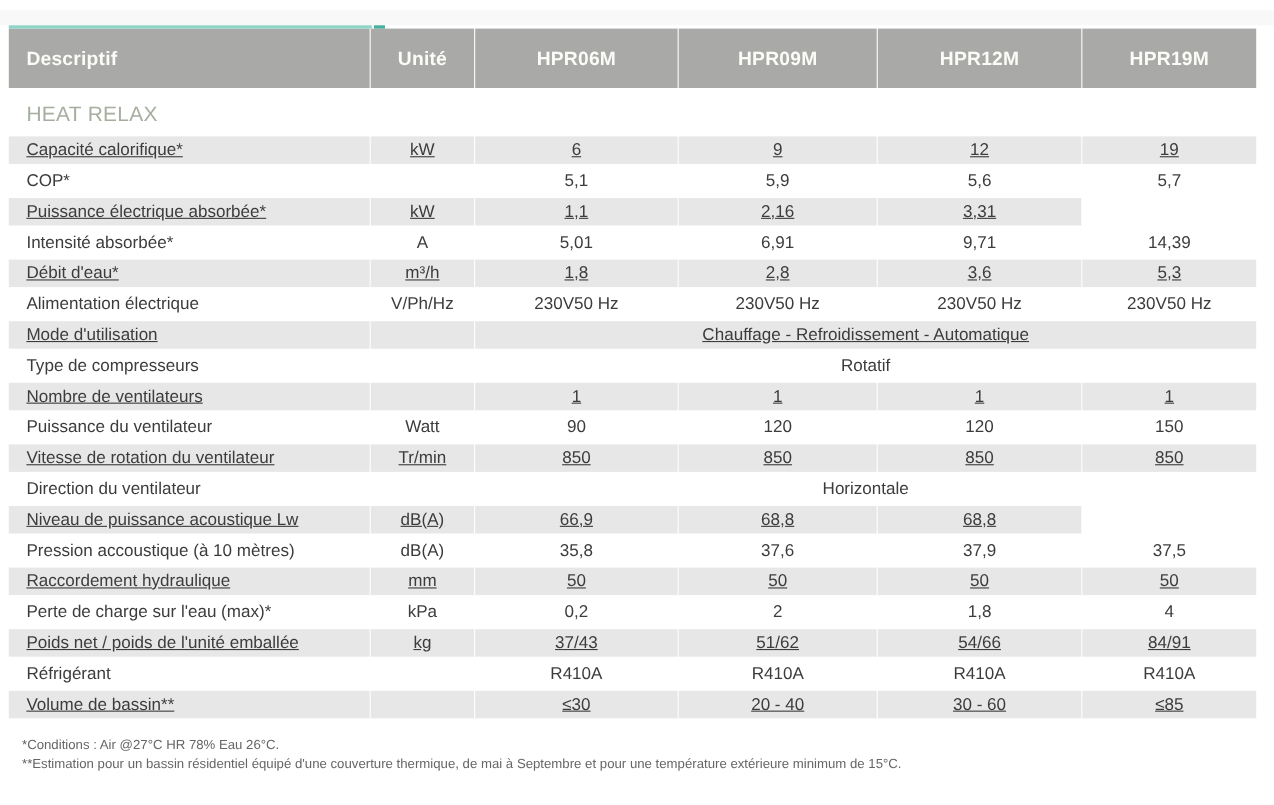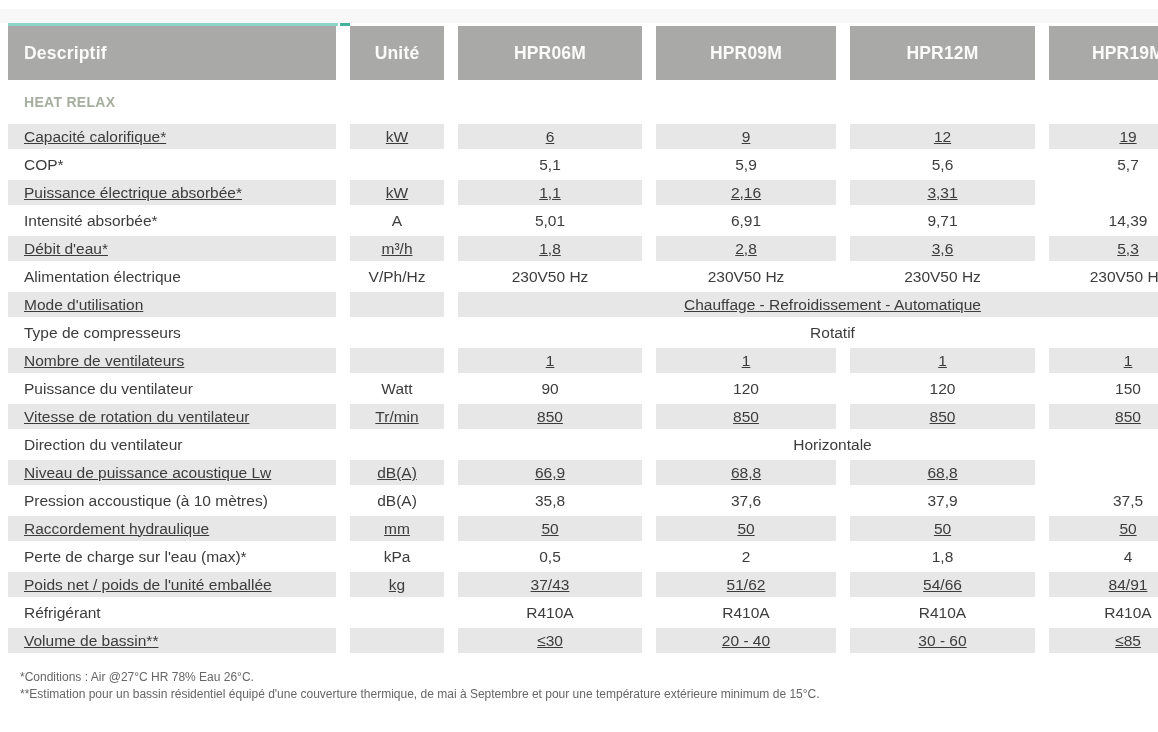--- a/index.html
+++ b/index.html
@@ -13,32 +13,32 @@
     --footnote:#666666;
     --strip:#f8f8f8;
   }
   *{margin:0;padding:0;box-sizing:border-box;}
   html,body{width:1158px;height:732px;overflow:hidden;background:#ffffff;
     font-family:"Liberation Sans","DejaVu Sans",sans-serif;color:var(--text);}
   .top-strip{margin-top:9px;height:14px;width:100%;background:var(--strip);}
   .table-wrap{margin-left:8px;width:1144px;}
   .accent{height:3px;width:330px;background:var(--accent);position:relative;}
   .accent-end{position:absolute;right:-12px;top:0;width:10px;height:3px;background:var(--accent_dark);display:block;}
-  .grid{display:grid;grid-template-columns:328px 94px 184px 180px 185px 158px;column-gap:14px;}
+  .grid{display:grid;grid-template-columns:328px 94px 184px 180px 185px 158px;column-gap:1px;}
   .header{height:54px;}
   .header .cell{background:var(--header_bg);color:var(--header_text);
     font-size:17.5px;font-weight:bold;display:flex;align-items:center;letter-spacing:.2px;}
   .cell{min-height:100%;}
   .row{height:25px;margin-bottom:3px;font-size:15.5px;}
   .row .cell{display:flex;align-items:center;}
   .row.shaded .cell{background:var(--shaded);text-decoration:underline;}
   .label-cell{padding-left:16px;justify-content:flex-start;}
   .center{justify-content:center;text-align:center;}
   .span-cell{grid-column:3 / 7;}
-  .section-title{margin:14px 0 6px 16px;height:24px;font-size:14px;font-weight:bold;
+  .section-title{margin:14px 0 6px 16px;height:24px;font-size:19px;font-weight:normal;
     color:var(--section);letter-spacing:.3px;}
   .footnotes{margin:16px 0 0 20px;font-size:12px;color:var(--footnote);line-height:1.42;}
 </style>
 </head>
 <body>
 
 <div class="top-strip"></div>
 
 <div class="table-wrap">
   <div class="accent">
@@ -177,21 +177,21 @@
     <div class="cell center unit">mm</div>
   <div class="cell center">50</div>
         <div class="cell center">50</div>
         <div class="cell center">50</div>
         <div class="cell center">50</div>
       </div>
 
   <div class="grid row">
     <div class="cell label-cell">Perte de charge sur l'eau (max)*</div>
     <div class="cell center unit">kPa</div>
-  <div class="cell center">0,5</div>
+  <div class="cell center">0,2</div>
         <div class="cell center">2</div>
         <div class="cell center">1,8</div>
         <div class="cell center">4</div>
       </div>
 
   <div class="grid row shaded">
     <div class="cell label-cell">Poids net / poids de l'unité emballée</div>
     <div class="cell center unit">kg</div>
   <div class="cell center">37/43</div>
         <div class="cell center">51/62</div>

